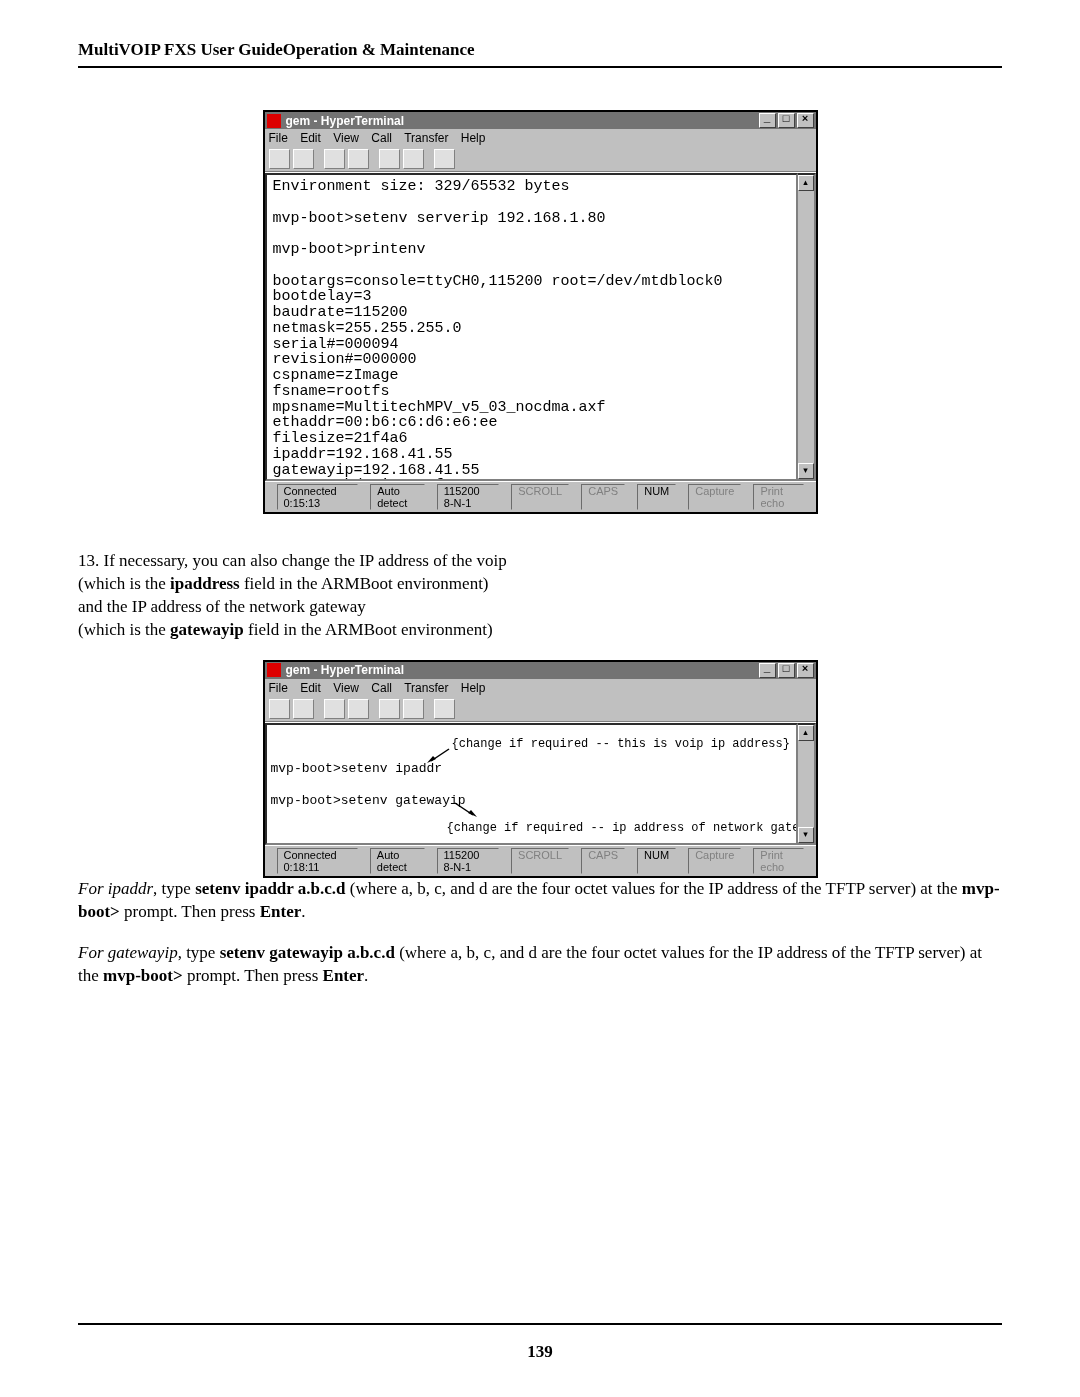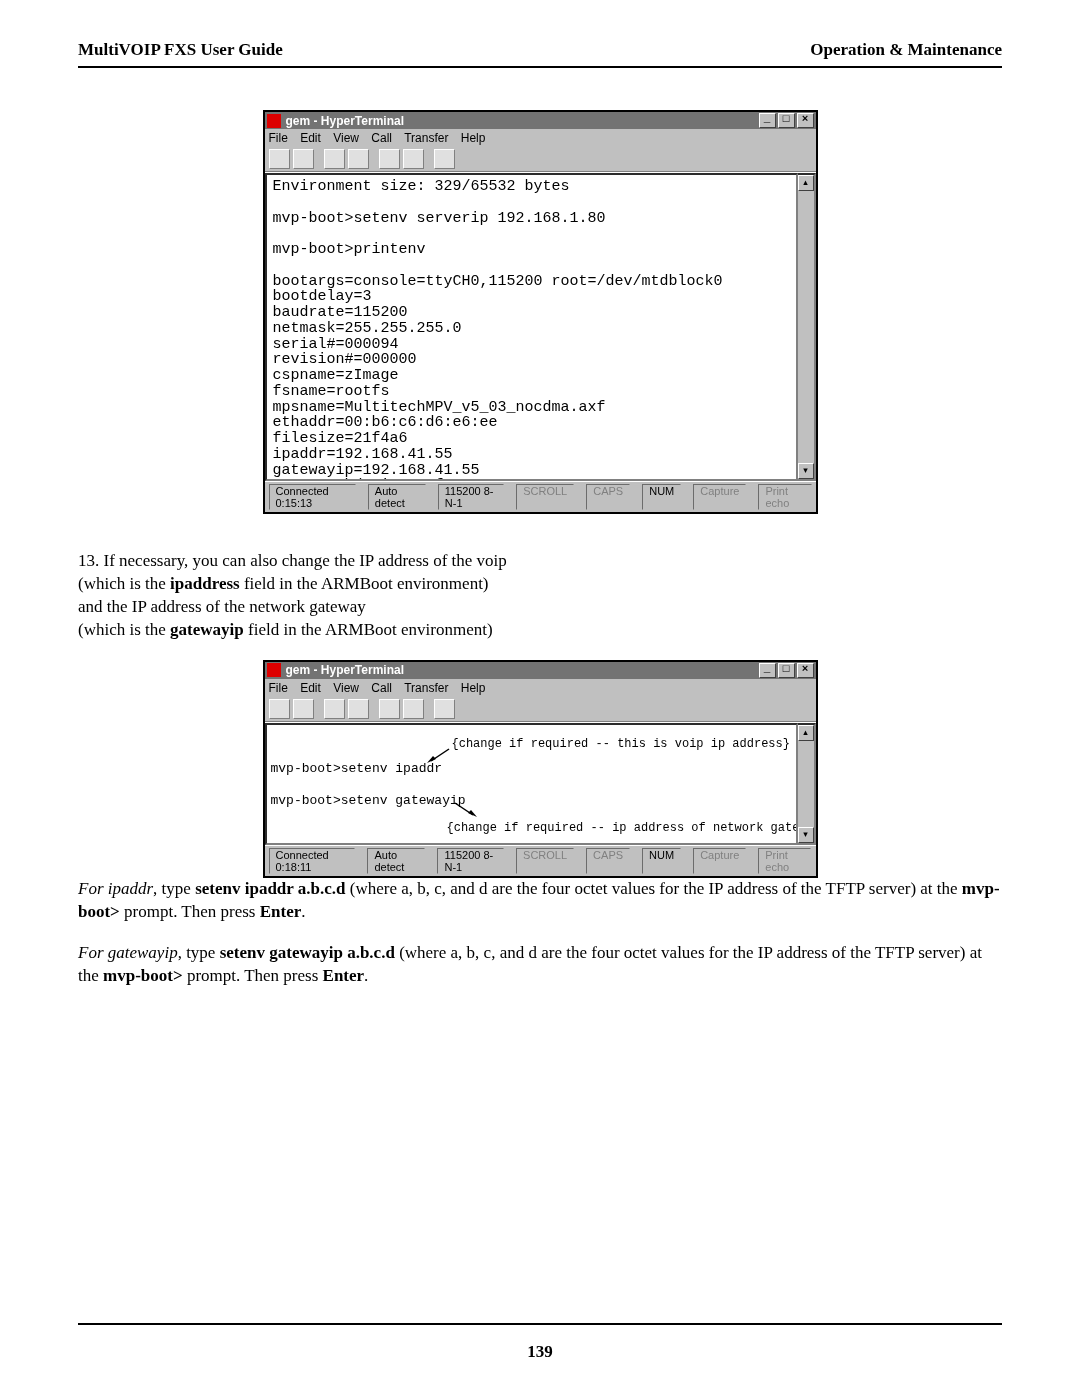--- a/index.html
+++ b/index.html
@@ -10,21 +10,20 @@
   }
   .page {
     width: 1080px;
     min-height: 1397px;
     padding: 40px 78px 30px 78px;
     box-sizing: border-box;
     position: relative;
   }
   .header-row {
     display: flex;
-    justify-content: space-between;
     font-weight: bold;
     font-size: 17px;
     border-bottom: 2px solid #000;
     padding-bottom: 6px;
     margin-bottom: 42px;
   }
   .body-text {
     font-size: 17px;
     line-height: 1.35;
     margin-bottom: 18px;
@@ -126,21 +125,21 @@
     border-bottom-color: #404040;
     font-size: 9px;
     text-align: center;
     line-height: 12px;
   }
   .ht-status {
     font-family: Arial, sans-serif;
     font-size: 11px;
     background: #c0c0c0;
     border-top: 1px solid #fff;
-    padding: 2px 4px;
+    padding: 2px 12px;
     display: flex;
     gap: 12px;
   }
   .st-pane {
     border: 1px inset #c0c0c0;
     padding: 0 6px;
     color: #000;
   }
   .st-pane.dim { color: #808080; }
   .ht-body.small-term .ht-term {

